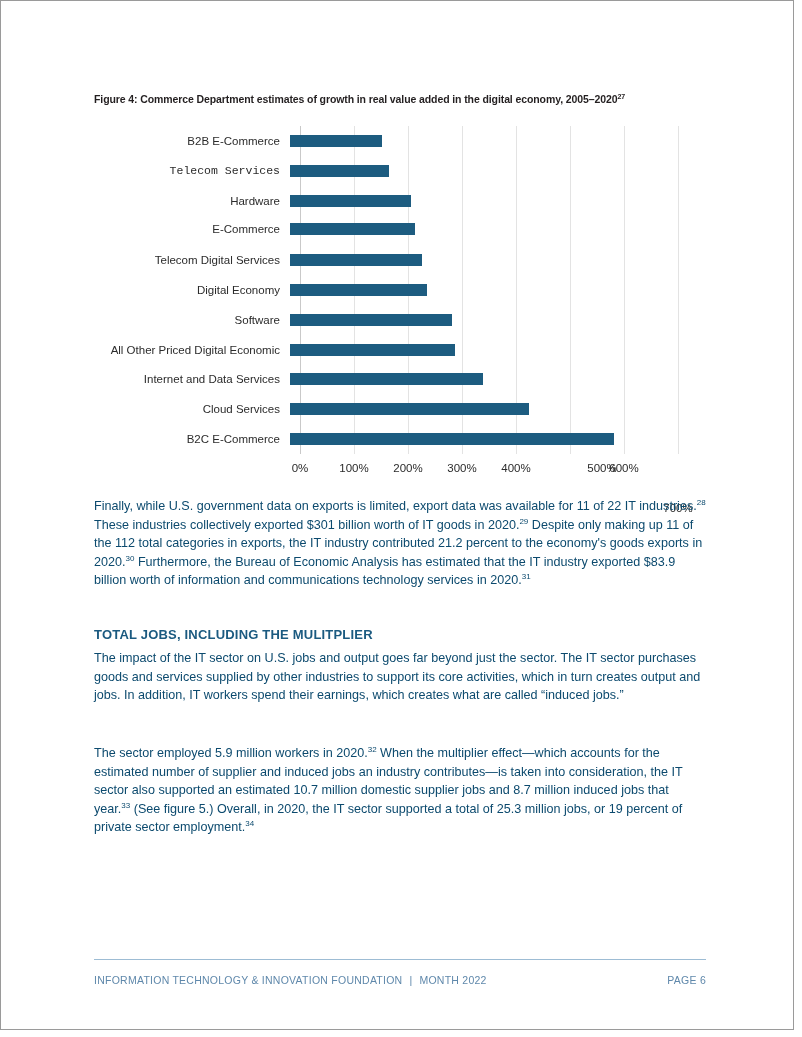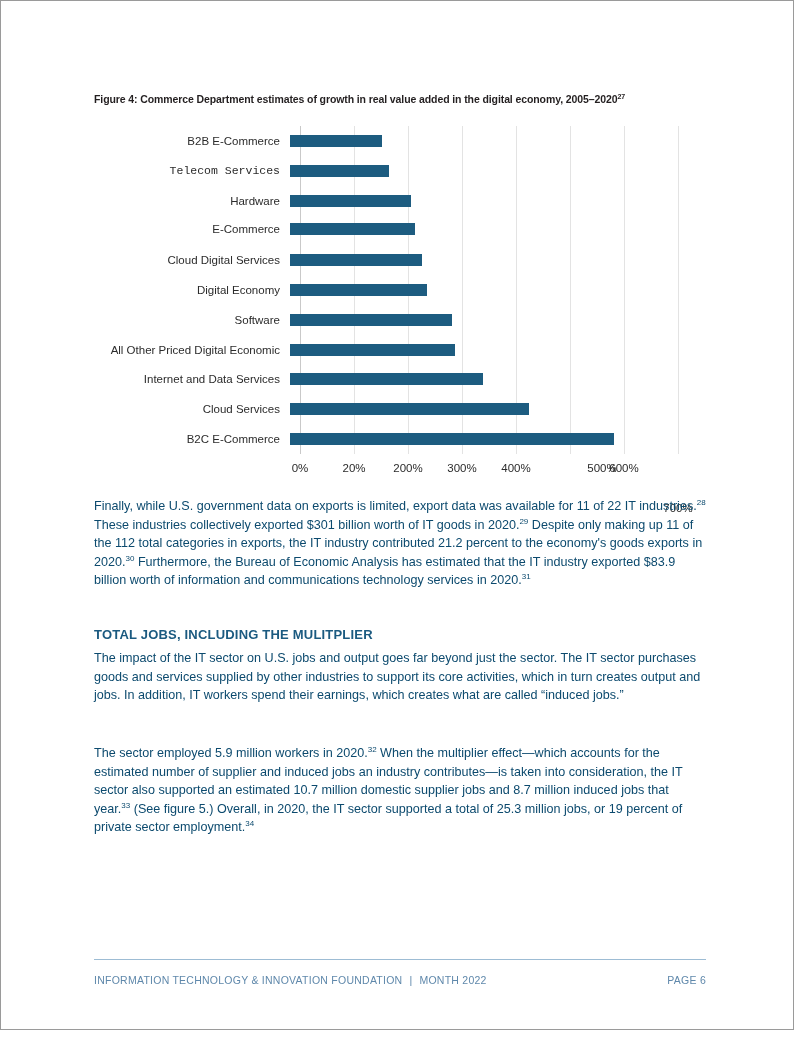--- a/index.html
+++ b/index.html
@@ -220,21 +220,21 @@
                 <div class="bar" title="Hardware: 224%" style="width: 120.96px; background: rgb(29, 92, 128);"></div>
               </div>
             </div>
             <div class="row" style="top: 88px;">
               <div class="row-label">E-Commerce</div>
               <div class="bar-track">
                 <div class="bar" title="E-Commerce: 232%" style="width: 125.28px; background: rgb(29, 92, 128);"></div>
               </div>
             </div>
             <div class="row" style="top: 119.273px;">
-              <div class="row-label">Cloud Digital Services</div>
+              <div class="row-label">Telecom Digital Services</div>
               <div class="bar-track">
                 <div class="bar" title="Priced Digital Services: 244%" style="width: 131.76px; background: rgb(29, 92, 128);"></div>
               </div>
             </div>
             <div class="row" style="top: 149.091px;">
               <div class="row-label">Digital Economy</div>
               <div class="bar-track">
                 <div class="bar" title="Digital Economy: 254%" style="width: 137.16px; background: rgb(29, 92, 128);"></div>
               </div>
             </div>
@@ -265,21 +265,21 @@
             <div class="row" style="top: 298.182px;">
               <div class="row-label">B2C E-Commerce</div>
               <div class="bar-track">
                 <div class="bar" title="B2C E-Commerce: 600%" style="width: 324px; background: rgb(29, 92, 128);"></div>
               </div>
             </div>
           </div>
       </div>
       <div class="x-axis">
           <div class="x-tick" style="left: 0px;">0%</div>
-          <div class="x-tick" style="left: 54px;">20%</div>
+          <div class="x-tick" style="left: 54px;">100%</div>
           <div class="x-tick" style="left: 108px;">200%</div>
           <div class="x-tick" style="left: 162px;">300%</div>
           <div class="x-tick" style="left: 216px;">400%</div>
           <div class="x-tick" style="left: 270px; margin-left: 32px;">500%</div>
           <div class="x-tick" style="left: 324px;">600%</div>
           <div class="x-tick" style="left: 378px; margin-top: 40px;">700%</div>
         </div>
     </div>
   </div>
 

